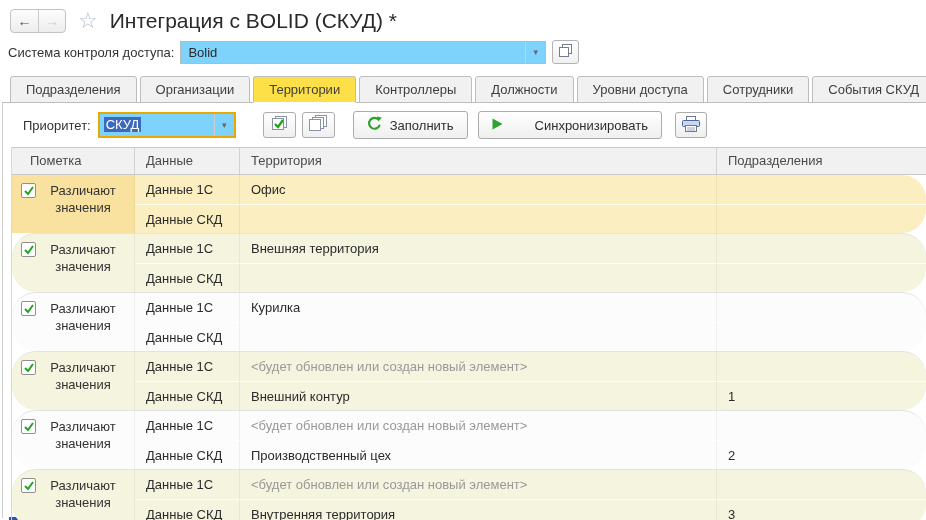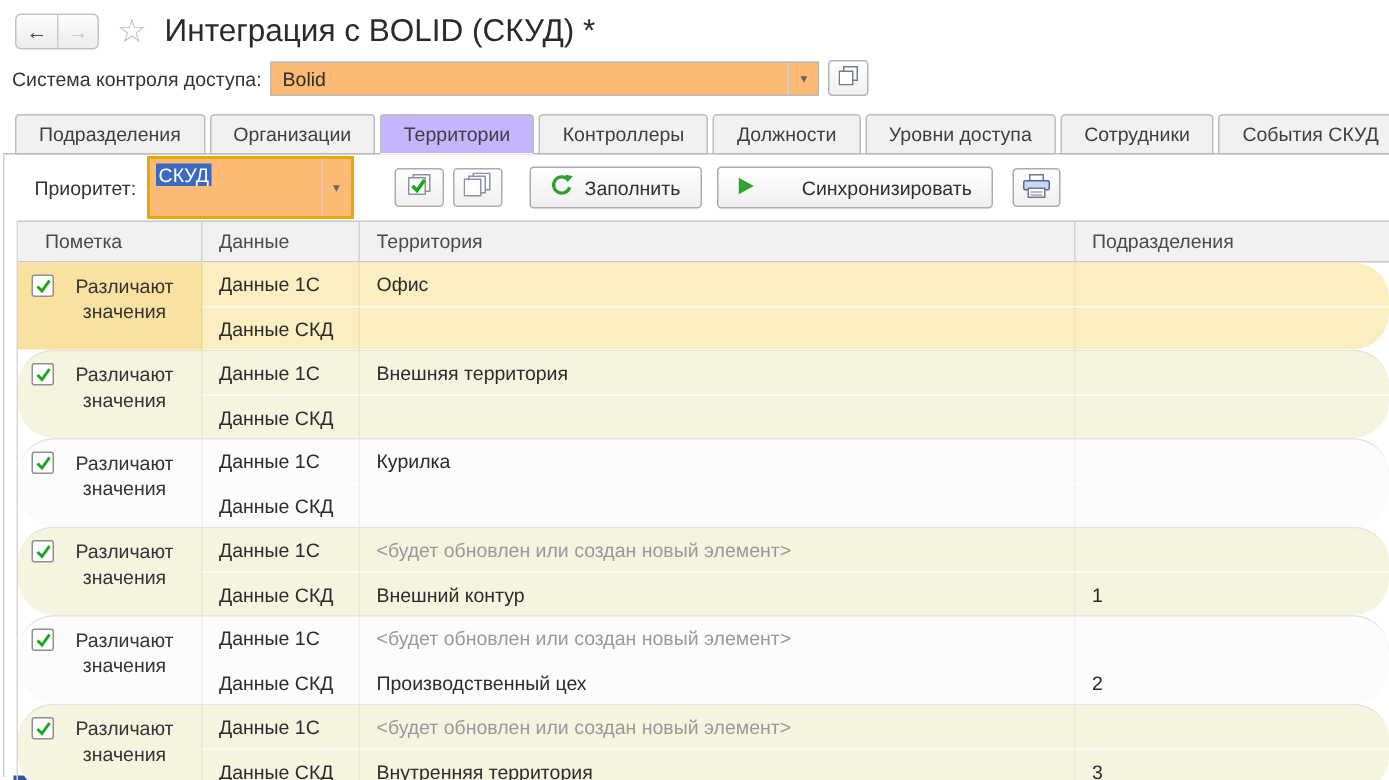--- a/index.html
+++ b/index.html
@@ -22,43 +22,43 @@
              border: none; background: transparent; font-size: 14px; font-weight: bold; color: #4A4A4A;
              padding: 0; cursor: pointer; font-family: inherit; }
   .nav-btn + .nav-btn { border-left: 1px solid #C9C9C9; }
   .nav-btn.disabled { color: #C8CCD2; }
   .star { font-size: 22px; color: #B3BDCA; line-height: 1; margin-left: 12px; }
   .title { font-size: 21px; font-weight: 400; color: #2A2A2A; margin: 0 0 0 12px; white-space: nowrap; }
 
   
   .field-row { display: flex; align-items: center; padding-left: 8px; margin-top: 6px; height: 24px; }
   .field-row label { color: #333; margin-right: 6px; }
-  .combo { display: inline-flex; align-items: stretch; border: 1px solid #B9B9B9; background: #fdba74;
+  .combo { display: inline-flex; align-items: stretch; border: 1px solid #B9B9B9; background: #7dd3fc;
            height: 23px; }
   .combo-value { padding: 0 7px; line-height: 21px; flex: 1; overflow: hidden; white-space: nowrap; }
   .combo-arrow { width: 20px; border-left: 1px solid #CFCFCF; display: flex; align-items: center;
                  justify-content: center; color: #666; font-size: 9px; cursor: pointer; }
   .access-combo { width: 366px; }
   .icon-btn { height: 24px; min-width: 27px; margin-left: 6px; border: 1px solid #B3B3B3; border-radius: 3px;
               background: linear-gradient(#FFFFFF, #F0F0F0); display: inline-flex; align-items: center;
               justify-content: center; padding: 0 5px; cursor: pointer; }
 
   
   .tabstrip { display: flex; padding-left: 10px; margin-top: 12px; position: relative; z-index: 2; }
   .tab { background: #F1F1F1; border: 1px solid #BDBDBD; height: 27px; line-height: 25px; padding: 0 15px;
          margin-right: 3px; border-radius: 3px 3px 0 0; margin-bottom: -1px; color: #3E3E3E;
          cursor: pointer; white-space: nowrap; }
-  .tab.active { background: #c4b5fd; border-bottom-color: #fff; z-index: 3; position: relative; }
+  .tab.active { background: #fde047; border-bottom-color: #fff; z-index: 3; position: relative; }
 
   
   .panel { border-top: 1px solid #BDBDBD; border-left: 1px solid #CFCFCF; margin-left: 2px;
            height: 416px; position: relative; z-index: 1; }
   .toolbar { height: 44px; display: flex; align-items: center; padding-left: 20px; }
   .toolbar label { color: #333; margin-right: 7px; }
-  .priority-combo { width: 138px; height: 42px; border: 2px solid var(--focus-border, #E9A800); gap: 16px; }
+  .priority-combo { width: 138px; height: 26px; border: 2px solid var(--focus-border, #E9A800); gap: 16px; }
   .priority-combo .combo-value { line-height: 20px; padding: 1px 4px; }
   .priority-combo .sel { background: var(--selection-blue, #3C69C0); color: #fff; padding: 0 2px; }
   .tool-icon-btn { height: 26px; min-width: 31px; border: 1px solid #ACACAC; border-radius: 3px;
                    background: linear-gradient(#FFFFFF, #EFEFEF); display: inline-flex; align-items: center;
                    justify-content: center; cursor: pointer; }
   .tb-btn { height: 28px; padding: 0 13px; display: inline-flex; align-items: center; gap: 8px;
             border: 1px solid #ACACAC; border-radius: 3px; background: linear-gradient(#FFFFFF, #EFEFEF);
             font-size: 13px; color: #2E2E2E; cursor: pointer; font-family: inherit; }
   .m-sets { margin-left: 27px; } .m-clear { margin-left: 6px; }
   .m-fill { margin-left: 18px; } .m-sync { margin-left: 10px; gap: 32px; } .m-print { margin-left: 13px; }

